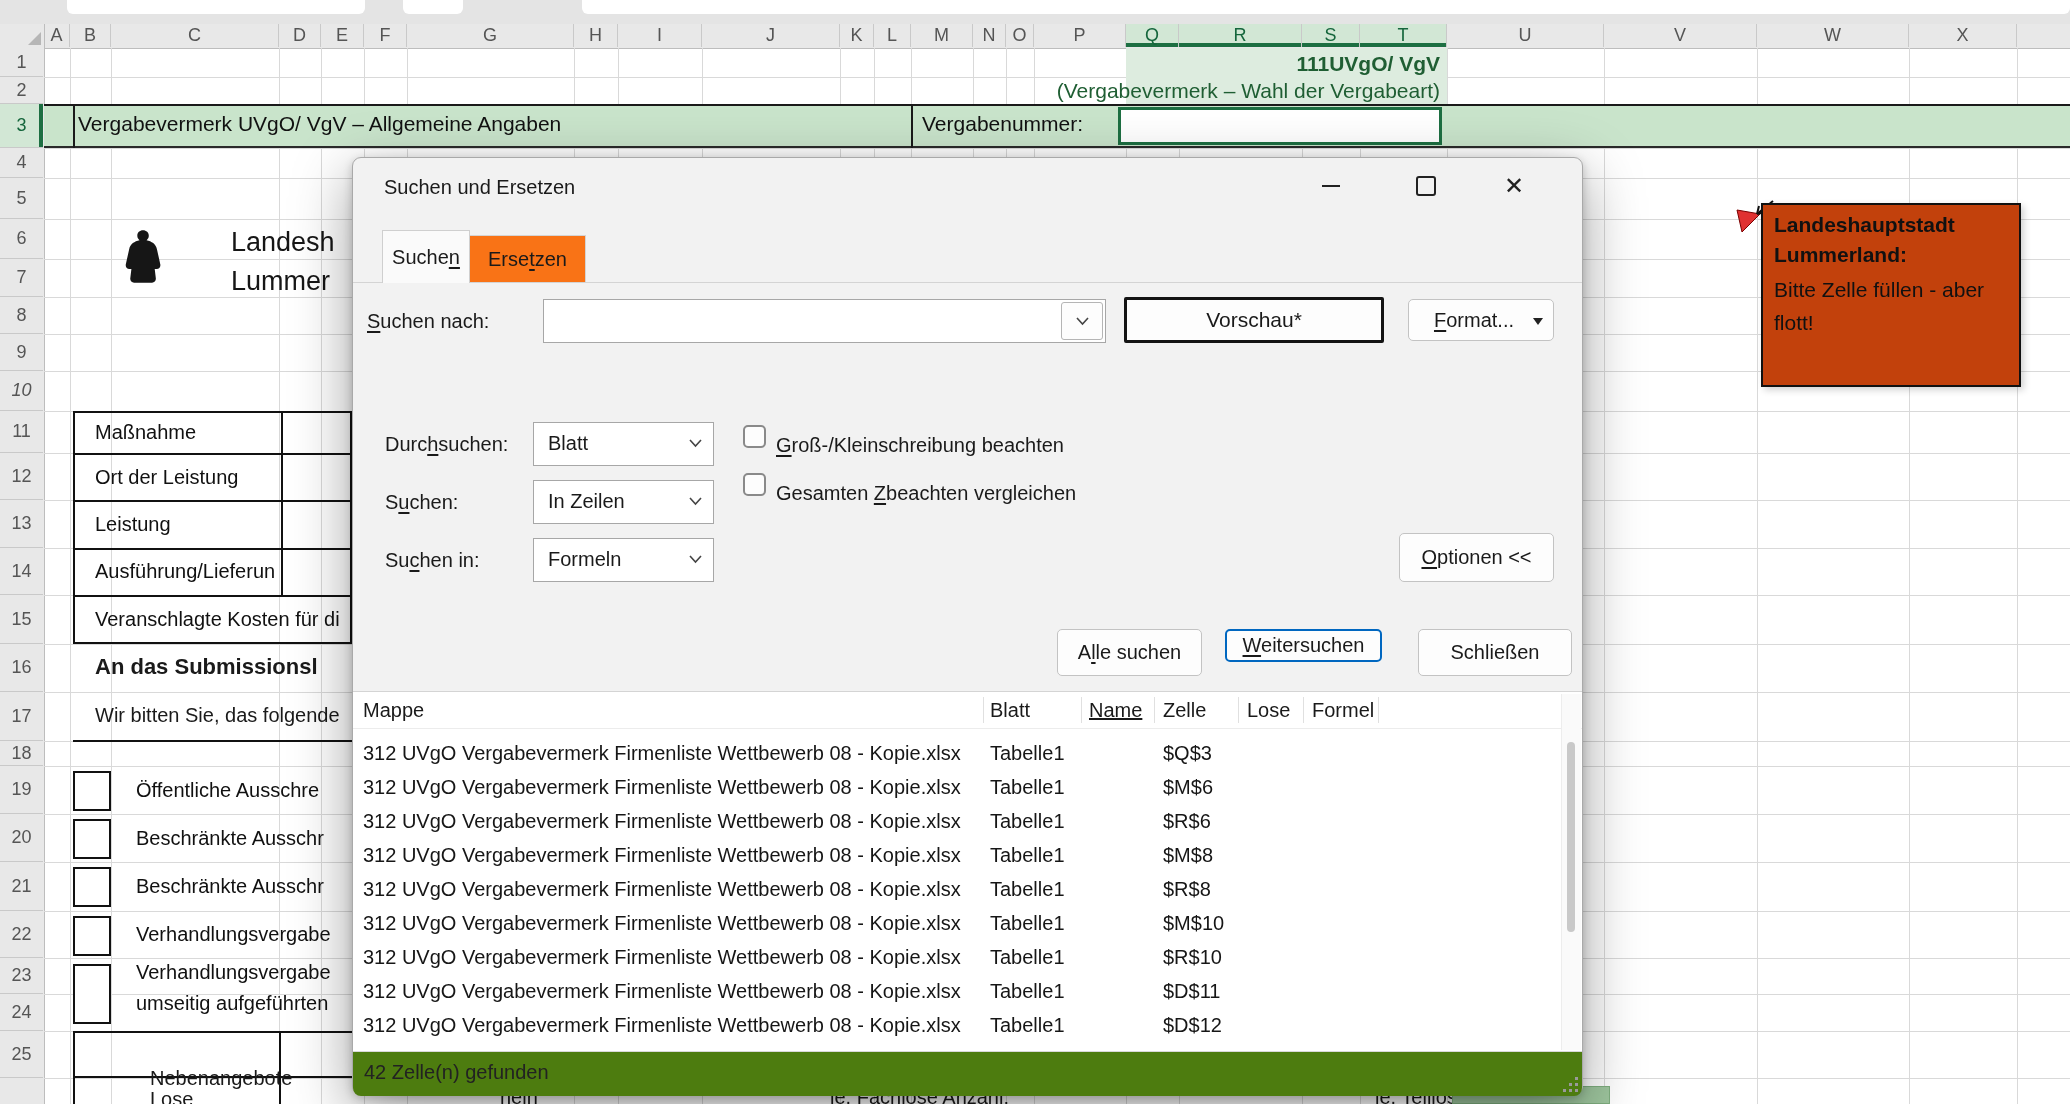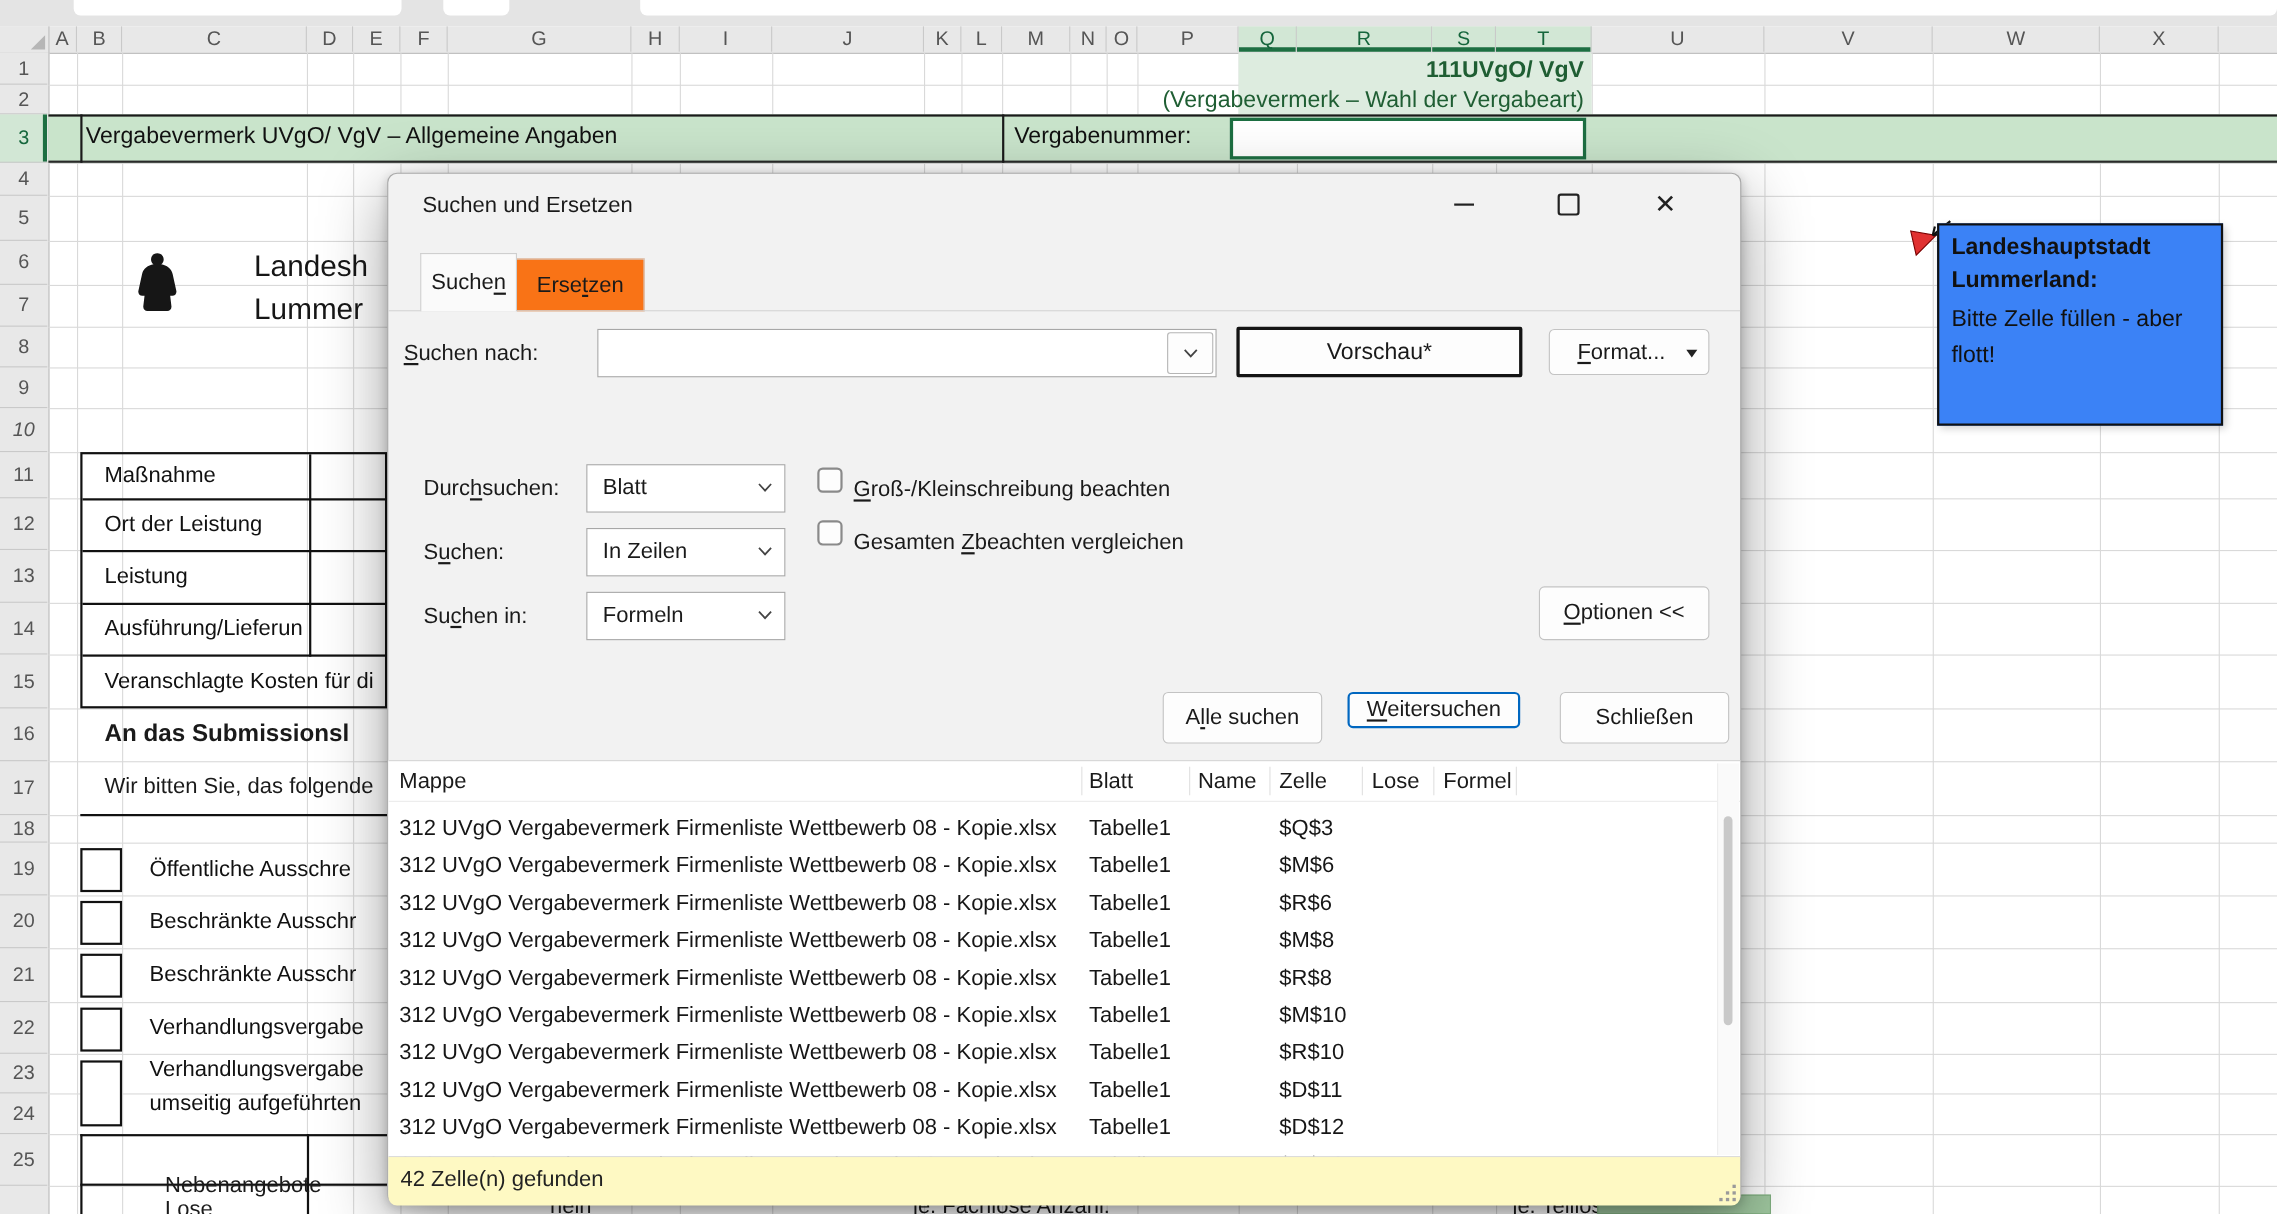--- a/index.html
+++ b/index.html
@@ -59,21 +59,21 @@
   #vline-r25-a{left:73px;top:1031px;width:2px;height:73px;background:#111;}
   #vline-r25-b{left:279px;top:1031px;width:2px;height:73px;background:#111;}
   #lbl-nebenangebote{left:150px;top:1067px;font-size:20px;}
   #lbl-lose{left:150px;top:1088px;font-size:20px;}
   #lbl-nein{left:500px;top:1086px;font-size:20px;}
   #lbl-fachlose{left:830px;top:1086px;font-size:20px;}
   #lbl-teillose{left:1375px;top:1086px;font-size:20px;}
   #cell-green-bottom{left:1452px;top:1086px;width:158px;height:18px;background:#9fc79f;border:1px solid #7fae7f;box-sizing:border-box;}
 
   
-  #comment-box{left:1761px;top:203px;width:260px;height:184px;background:#3b82f6;border:2px solid #111;box-sizing:border-box;z-index:10;box-shadow:3px 3px 7px rgba(0,0,0,.18);}
+  #comment-box{left:1761px;top:203px;width:260px;height:184px;background:#c2410c;border:2px solid #111;box-sizing:border-box;z-index:10;box-shadow:3px 3px 7px rgba(0,0,0,.18);}
   #comment-box .t{position:absolute;left:11px;font-size:21px;font-weight:bold;color:#111;}
   #comment-body{position:absolute;left:11px;top:68px;width:236px;font-size:21px;line-height:33px;color:#111;}
   #comment-marker{left:1733px;top:198px;width:44px;height:40px;z-index:10;}
 
   
   #dialog{left:352px;top:157px;width:1231px;height:938px;background:#f2f2f2;border:1px solid #a9a9a9;border-radius:9px;
           box-sizing:border-box;z-index:50;box-shadow:0 18px 60px rgba(0,0,0,.38),0 3px 10px rgba(0,0,0,.2);}
   #dlg-title{left:31px;top:18px;font-size:20px;color:#1a1a1a;}
   .winbtn{position:absolute;top:10px;width:36px;height:36px;display:flex;align-items:center;justify-content:center;color:#222;}
   #btn-min{left:960px;} #btn-max{left:1055px;} #btn-close{left:1143px;font-size:24px;}
@@ -110,21 +110,21 @@
   .rhdr{position:absolute;top:7px;font-size:20px;color:#1a1a1a;}
   .rsep{position:absolute;top:5px;width:1px;height:26px;background:#e0e0e0;}
   #rhdr-line{position:absolute;left:0;top:36px;width:100%;height:1px;background:#ececec;}
   .result-row{position:absolute;left:0;width:1200px;height:34px;}
   .result-row span{position:absolute;top:4px;font-size:20px;white-space:nowrap;color:#161616;}
   .rc-mappe{left:10px;} .rc-blatt{left:637px;} .rc-name{left:736px;} .rc-zelle{left:810px;}
   #list-scroll{position:absolute;left:1208px;top:2px;width:19px;height:356px;background:#fafafa;border-left:1px solid #ededed;}
   #list-thumb{position:absolute;left:5px;top:48px;width:8px;height:190px;background:#c9c9c9;border-radius:4px;}
 
   
-  #dlg-status{left:0px;top:893px;width:1229px;height:44px;background:#fef9c3;border-top:1px solid #d9d9d9;border-radius:0 0 8px 8px;}
+  #dlg-status{left:0px;top:893px;width:1229px;height:44px;background:#4d7c0f;border-top:1px solid #d9d9d9;border-radius:0 0 8px 8px;}
   #status-text{position:absolute;left:11px;top:9px;font-size:20px;color:#222;}
   #grip{position:absolute;right:4px;bottom:4px;width:16px;height:16px;}
   #grip i{position:absolute;width:3px;height:3px;background:#9a9a9a;}
 </style>
 </head>
 <body>
 
 <div id="stage">
 
   <div class="abs" id="top-strip">
@@ -388,21 +388,21 @@
       <span><span>A</span><span class="mn">l</span><span>le suchen</span></span>
     </div>
     <div class="btn" id="btn-weiter">
       <span><span class="mn">W</span><span>eitersuchen</span></span>
     </div>
     <div class="btn" id="btn-schliessen">Schließen</div>
 
     <div class="abs" id="results">
       <div class="rhdr" style="left:10px;">Mappe</div>
       <div class="rhdr" style="left:637px;">Blatt</div>
-      <div class="rhdr" style="left:736px;">Name</div>
+      <div class="rhdr" style="left:736px;text-decoration:underline;">Name</div>
       <div class="rhdr" style="left:810px;">Zelle</div>
       <div class="rhdr" style="left:894px;">Lose</div>
       <div class="rhdr" style="left:959px;">Formel</div>
       <div class="rsep" style="left:630px;"></div>
         <div class="rsep" style="left:728px;"></div>
       <div class="rsep" style="left:801px;"></div>
         <div class="rsep" style="left:885px;"></div>
       <div class="rsep" style="left:950px;"></div>
         <div class="rsep" style="left:1025px;"></div>
       <div id="rhdr-line"></div>

